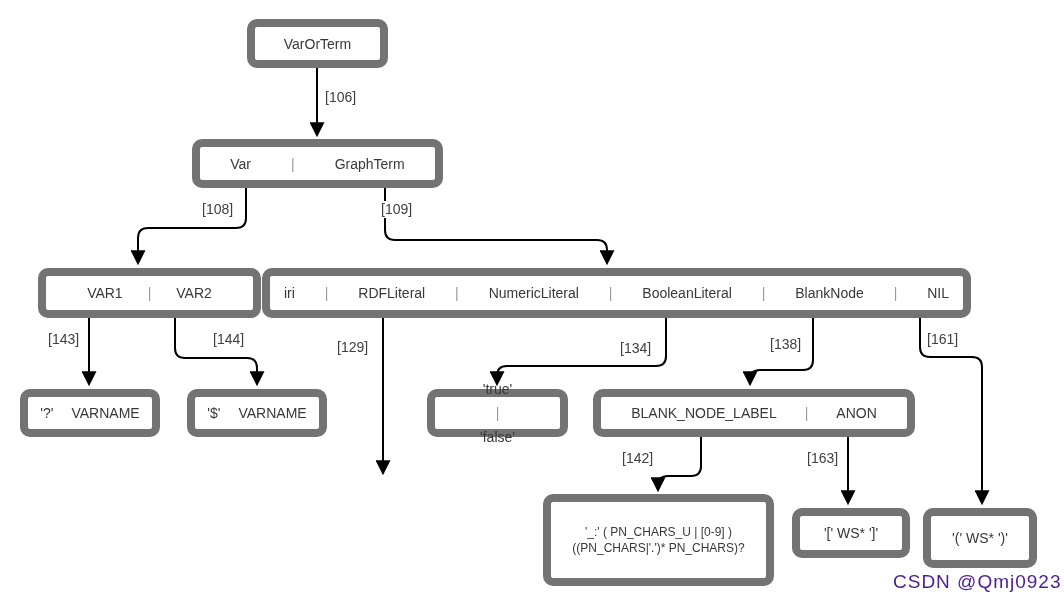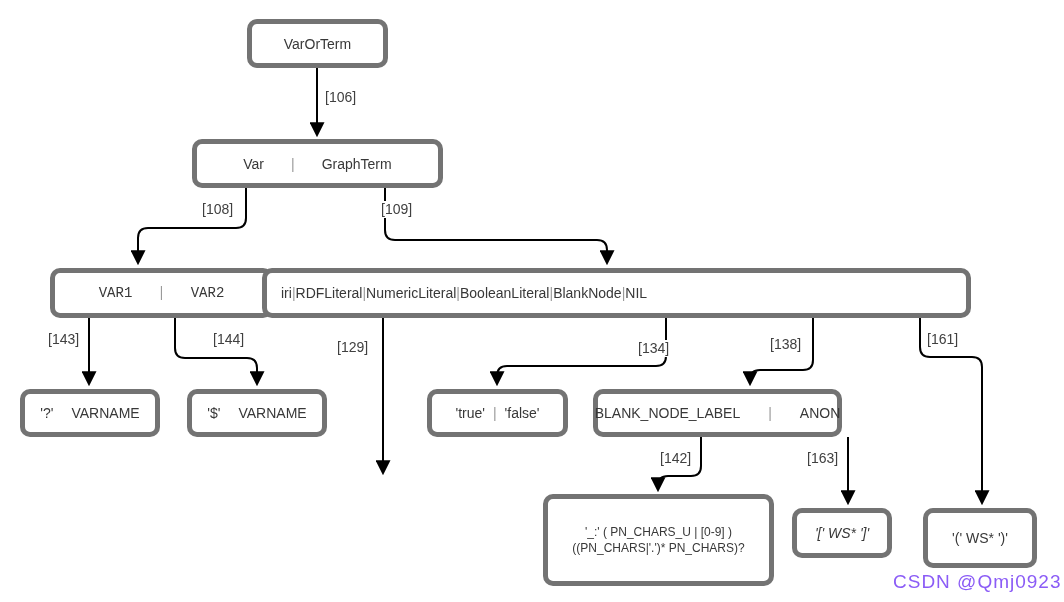--- a/index.html
+++ b/index.html
@@ -3,39 +3,39 @@
 <meta charset="utf-8">
 <style>
   html,body{margin:0;padding:0;background:#ffffff;}
   #canvas{
     position:relative;width:1064px;height:602px;background:#ffffff;
     font-family:"Liberation Sans", sans-serif;overflow:hidden;
   }
   #edges{position:absolute;left:0;top:0;width:1064px;height:602px;pointer-events:none;}
   .box{
     position:absolute;box-sizing:border-box;background:#ffffff;
-    border:5px solid #737373;border-radius:10px;
+    border:8px solid #737373;border-radius:10px;
     display:flex;align-items:center;justify-content:center;
     font-size:14px;color:#383838;white-space:nowrap;z-index:2;
   }
   .sep{color:#9a9a9a;}
   .gap18{gap:18px;}
   .gap25{gap:25px;}
   .gap28{gap:28px;}
-  .gap40{gap:27px;}
+  .gap40{gap:40px;}
   .gap8{gap:8px;}
-  .alts{justify-content:flex-start;padding:0 14px;}
+  .alts{justify-content:space-between;padding:0 14px;}
   .edge-label{
     position:absolute;font-size:14px;color:#404040;background:#ffffff;
     padding:0 2px;z-index:3;line-height:17px;
   }
   .multiline{flex-direction:column;font-size:12px;line-height:16px;justify-content:center;}
   .watermark{
     position:absolute;left:893px;top:571px;font-size:19px;letter-spacing:1px;
-    color:#8b5cf6;z-index:1;
+    color:#4c1d95;z-index:1;
   }
 </style>
 </head>
 <body>
 
 <div id="canvas">
 
   <svg id="edges" viewBox="0 0 1064 602" xmlns="http://www.w3.org/2000/svg">
     <defs>
       <marker id="arrow" viewBox="0 0 10 10" refX="8.5" refY="5" markerWidth="7.5" markerHeight="7.5" orient="auto-start-reverse">
@@ -60,21 +60,21 @@
   <div class="box" style="left:247px;top:19px;width:141px;height:49px;">
     <span>VarOrTerm</span>
   </div>
 
   <div class="box gap40" style="left:192px;top:139px;width:251px;height:49px;">
     <span>Var</span>
     <span class="sep">|</span>
     <span>GraphTerm</span>
   </div>
 
-  <div class="box gap25" style="left:50px;top:268px;width:223px;height:50px;font-family:Liberation Mono, monospace;">
+  <div class="box gap25" style="left:38px;top:268px;width:223px;height:50px;">
     <span>VAR1</span>
     <span class="sep">|</span>
     <span>VAR2</span>
   </div>
 
   <div class="box alts" style="left:262px;top:268px;width:709px;height:50px;">
     <span>iri</span>
     <span class="sep">|</span>
     <span>RDFLiteral</span>
     <span class="sep">|</span>
@@ -90,53 +90,53 @@
   <div class="box gap18" style="left:20px;top:389px;width:140px;height:48px;">
     <span>'?'</span>
     <span>VARNAME</span>
   </div>
 
   <div class="box gap18" style="left:187px;top:389px;width:140px;height:48px;">
     <span>'$'</span>
     <span>VARNAME</span>
   </div>
 
-  <div class="box gap8" style="left:427px;top:389px;width:141px;height:48px;">
+  <div class="box gap8" style="left:427px;top:389px;width:141px;height:48px;flex-direction:column;">
     <span>'true'</span>
     <span class="sep">|</span>
     <span>'false'</span>
   </div>
 
-  <div class="box gap28" style="left:593px;top:389px;width:249px;height:48px;">
+  <div class="box gap28" style="left:593px;top:389px;width:322px;height:48px;">
     <span>BLANK_NODE_LABEL</span>
     <span class="sep">|</span>
     <span>ANON</span>
   </div>
 
 
   <div class="box multiline" style="left:543px;top:494px;width:231px;height:92px;text-align:center;">
     <span>'_:' ( PN_CHARS_U | [0-9] )</span>
     <span>((PN_CHARS|'.')* PN_CHARS)?</span>
   </div>
 
-  <div class="box" style="left:792px;top:508px;width:100px;height:50px;font-style:italic;">
+  <div class="box" style="left:792px;top:508px;width:118px;height:50px;">
     <span>'[' WS* ']'</span>
   </div>
 
   <div class="box" style="left:923px;top:508px;width:114px;height:60px;">
     <span>'(' WS* ')'</span>
   </div>
 
   <div class="edge-label" style="left:323px;top:89px;">[106]</div>
   <div class="edge-label" style="left:200px;top:201px;">[108]</div>
   <div class="edge-label" style="left:379px;top:201px;">[109]</div>
   <div class="edge-label" style="left:46px;top:331px;">[143]</div>
   <div class="edge-label" style="left:177px;top:331px;padding-left:36px;">[144]</div>
   <div class="edge-label" style="left:335px;top:339px;">[129]</div>
-  <div class="edge-label" style="left:636px;top:340px;">[134]</div>
+  <div class="edge-label" style="left:618px;top:340px;">[134]</div>
   <div class="edge-label" style="left:768px;top:336px;">[138]</div>
   <div class="edge-label" style="left:925px;top:331px;">[161]</div>
-  <div class="edge-label" style="left:658px;top:450px;text-align:right;">[142]</div>
+  <div class="edge-label" style="left:620px;top:450px;text-align:right;">[142]</div>
   <div class="edge-label" style="left:805px;top:450px;">[163]</div>
 
   <div class="watermark">CSDN @Qmj0923</div>
 
 </div>
 
 </body></html>

